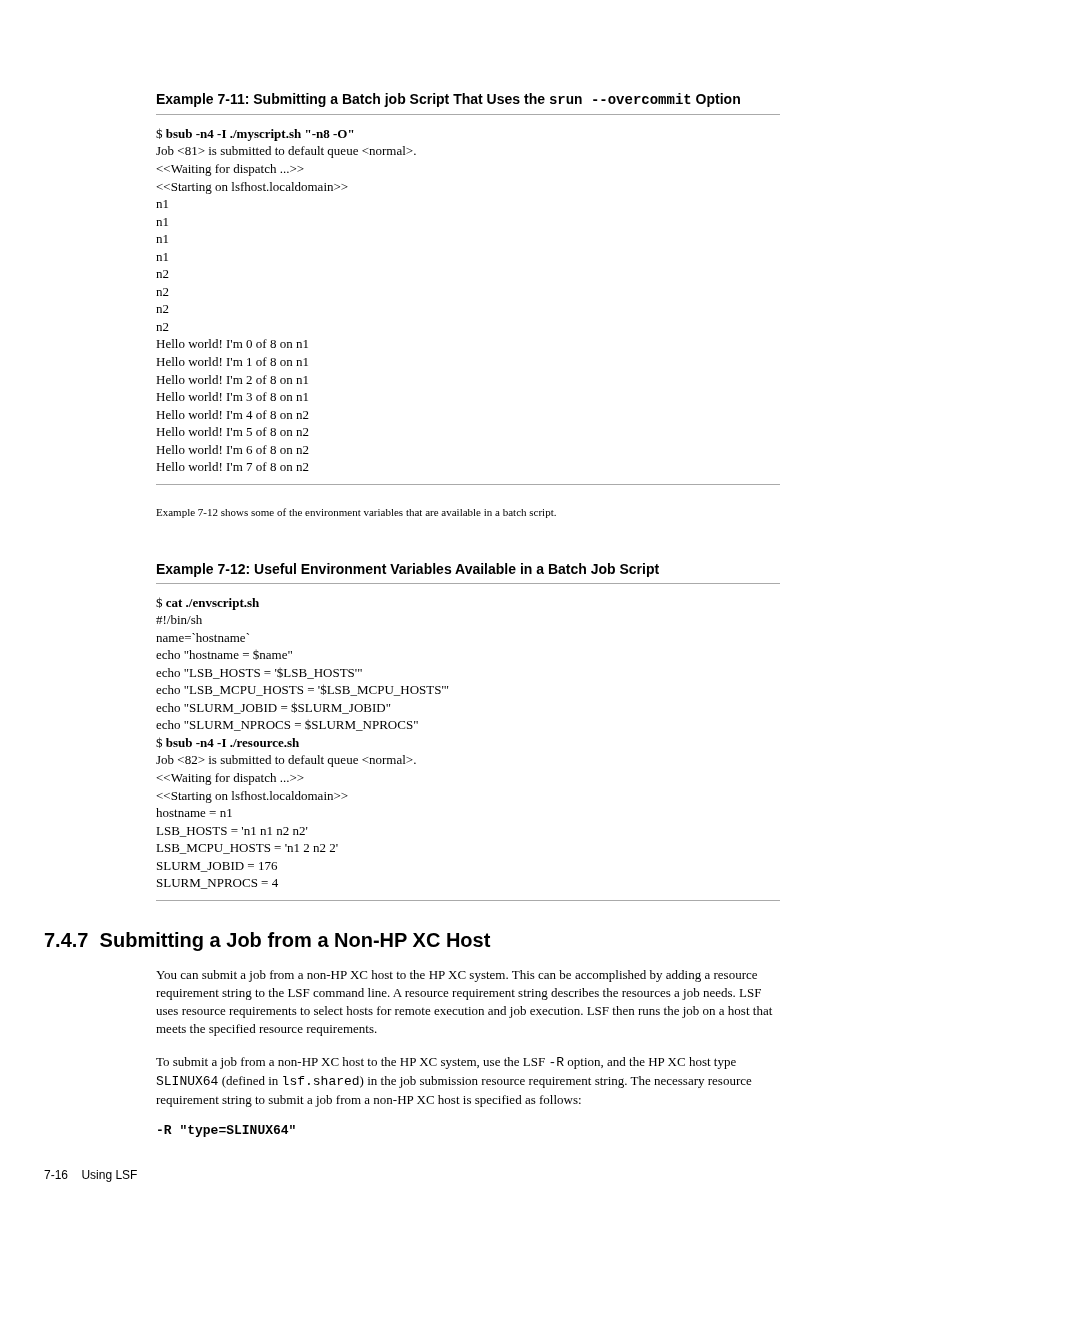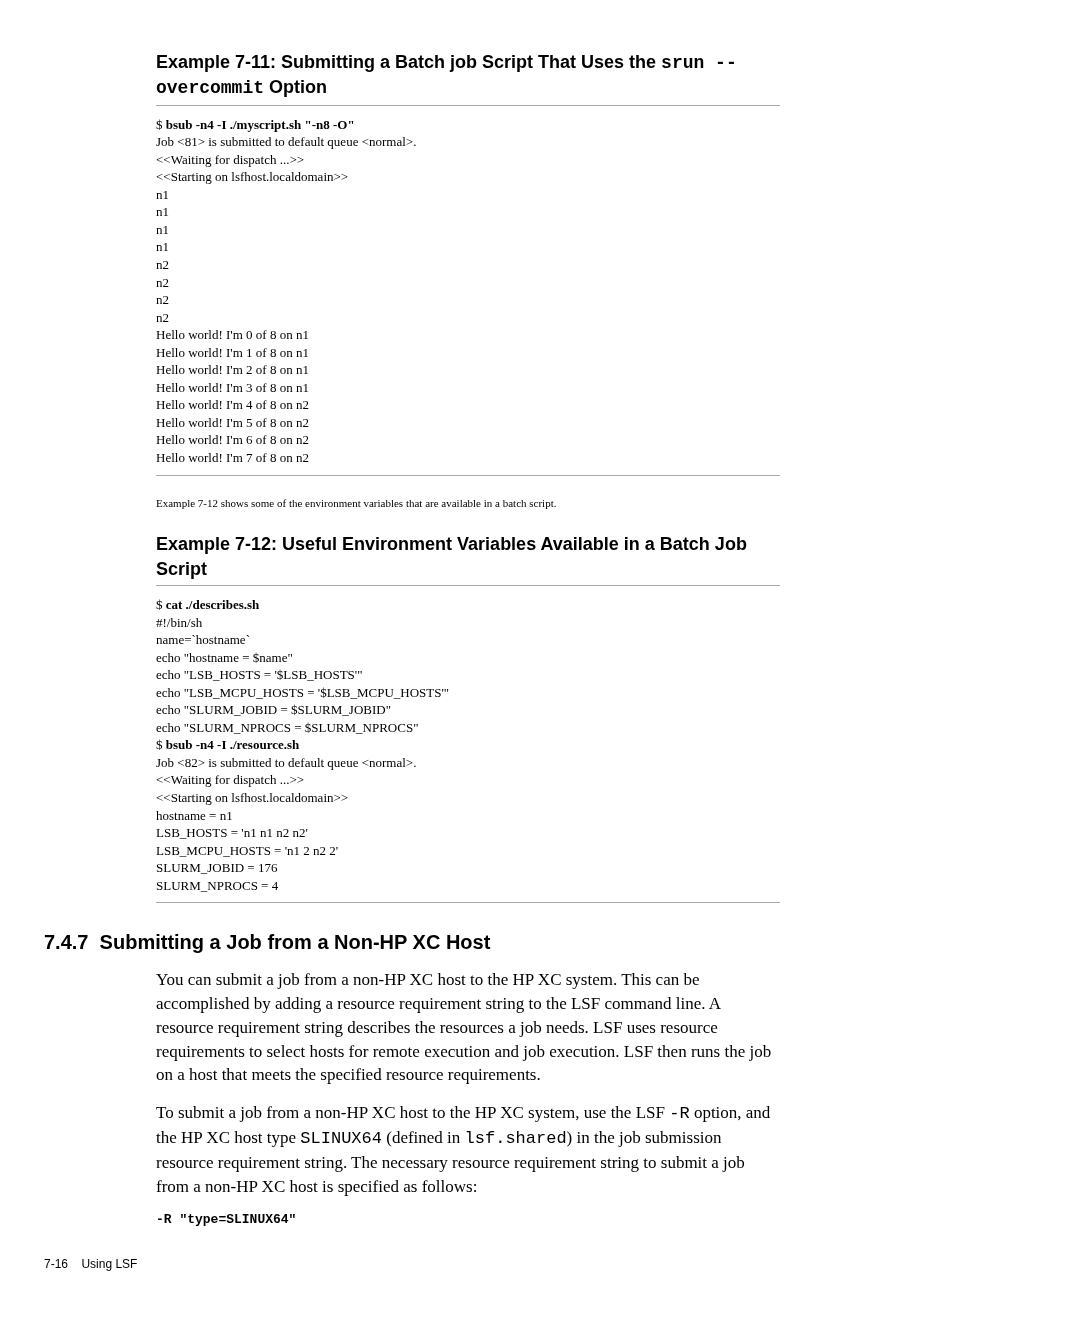--- a/index.html
+++ b/index.html
@@ -8,23 +8,24 @@
     color: #000;
     background: #fff;
     margin: 0;
     padding: 50px 100px 40px 100px;
     width: 880px;
     box-sizing: border-box;
   }
   .example-title {
     font-family: Arial, Helvetica, sans-serif;
     font-weight: bold;
-    font-size: 18px;
+    font-size: 14px;
     line-height: 1.35;
     margin-bottom: 4px;
+    margin-top: 40px;
   }
   .mono-inline {
     font-family: 'Courier New', monospace;
     font-weight: bold;
   }
   hr.rule {
     border: none;
     border-top: 1px solid #aaa;
     margin: 4px 0 10px 0;
   }
@@ -48,21 +49,21 @@
     line-height: 1.35;
     margin: 14px 0 22px 0;
   }
   h2.section {
     font-family: Arial, Helvetica, sans-serif;
     font-weight: bold;
     font-size: 20px;
     margin: 28px 0 14px -56px;
   }
   p.body2 {
-    font-size: 17px;
+    font-size: 13px;
     line-height: 1.4;
     margin: 10px 0 14px 0;
   }
   .mono-body {
     font-family: 'Courier New', monospace;
   }
   pre.inline-cmd {
     font-family: 'Courier New', monospace;
     font-size: 13px;
     font-weight: bold;
@@ -112,21 +113,21 @@
 Hello world! I'm 6 of 8 on n2
 Hello world! I'm 7 of 8 on n2</span></pre>
 
 <hr class="rule-bottom">
 
 <p class="body">Example 7-12 shows some of the environment variables that are available in a batch script.</p>
 
 <div class="example-title">Example 7-12: Useful Environment Variables Available in a Batch Job Script</div>
 <hr class="rule">
 
-<pre class="console"><span>$ </span><span class="bold">cat ./describes.sh</span>
+<pre class="console"><span>$ </span><span class="bold">cat ./envscript.sh</span>
 <span>#!/bin/sh
 name=`hostname`
 echo "hostname = $name"
 echo "LSB_HOSTS = '$LSB_HOSTS'"
 echo "LSB_MCPU_HOSTS = '$LSB_MCPU_HOSTS'"
 echo "SLURM_JOBID = $SLURM_JOBID"
 echo "SLURM_NPROCS = $SLURM_NPROCS"</span>
 <span>$ </span><span class="bold">bsub -n4 -I ./resource.sh</span>
 <span>Job &lt;82&gt; is submitted to default queue &lt;normal&gt;.
 &lt;&lt;Waiting for dispatch ...&gt;&gt;

